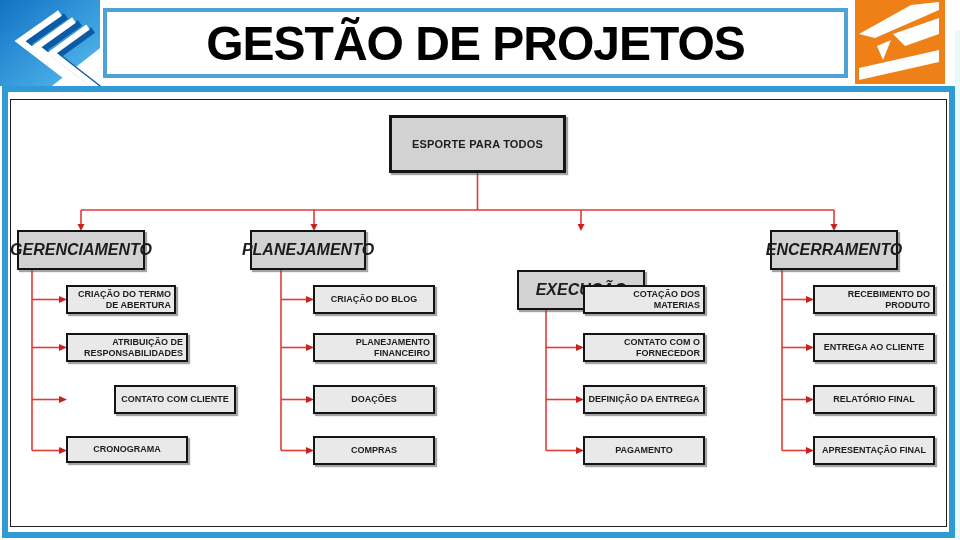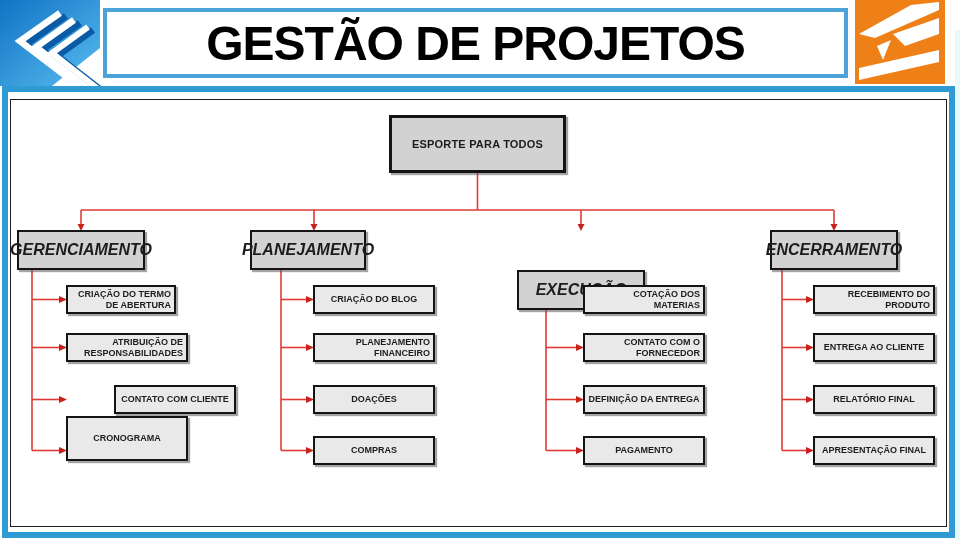--- a/index.html
+++ b/index.html
@@ -141,21 +141,21 @@
         <path d="M782 399.5 H806" fill="none" stroke="var(--red)" stroke-width="1.6"></path>
         <polygon points="806,396 806,403 814,399.5" fill="var(--arrow-red)"></polygon>
         <path d="M782 450.5 H806" fill="none" stroke="var(--red)" stroke-width="1.6"></path>
         <polygon points="806,447 806,454 814,450.5" fill="var(--arrow-red)"></polygon>
       </svg>
       <div class="node root" style="left: 389px; top: 115px; width: 177px; height: 58px;">ESPORTE PARA TODOS</div>
       <div class="node branch" style="left: 17px; top: 230px; width: 128px; height: 40px;">GERENCIAMENTO</div>
       <div class="node leaf" style="left: 66px; top: 285px; width: 110px; height: 29px;">CRIAÇÃO DO TERMO DE ABERTURA</div>
       <div class="node leaf" style="left: 66px; top: 333px; width: 122px; height: 29px;">ATRIBUIÇÃO DE RESPONSABILIDADES</div>
       <div class="node leaf" style="left: 66px; top: 385px; width: 122px; height: 29px; margin-left: 48px;">CONTATO COM CLIENTE</div>
-      <div class="node leaf" style="left: 66px; top: 416px; width: 122px; height: 45px;">CRONOGRAMA</div>
+      <div class="node leaf" style="left: 66px; top: 436px; width: 122px; height: 27px;">CRONOGRAMA</div>
       <div class="node branch" style="left: 250px; top: 230px; width: 116px; height: 40px;">PLANEJAMENTO</div>
       <div class="node leaf" style="left: 313px; top: 285px; width: 122px; height: 29px;">CRIAÇÃO DO BLOG</div>
       <div class="node leaf" style="left: 313px; top: 333px; width: 122px; height: 29px;">PLANEJAMENTO FINANCEIRO</div>
       <div class="node leaf" style="left: 313px; top: 385px; width: 122px; height: 29px;">DOAÇÕES</div>
       <div class="node leaf" style="left: 313px; top: 436px; width: 122px; height: 29px;">COMPRAS</div>
       <div class="node branch" style="left: 517px; top: 230px; width: 128px; height: 40px; margin-top: 40px;">EXECUÇÃO</div>
       <div class="node leaf" style="left: 583px; top: 333px; width: 122px; height: 29px;">CONTATO COM O FORNECEDOR</div>
       <div class="node leaf" style="left: 583px; top: 285px; width: 122px; height: 29px;">COTAÇÃO DOS MATERIAS</div>
       <div class="node leaf" style="left: 583px; top: 385px; width: 122px; height: 29px;">DEFINIÇÃO DA ENTREGA</div>
       <div class="node leaf" style="left: 583px; top: 436px; width: 122px; height: 29px;">PAGAMENTO</div>

